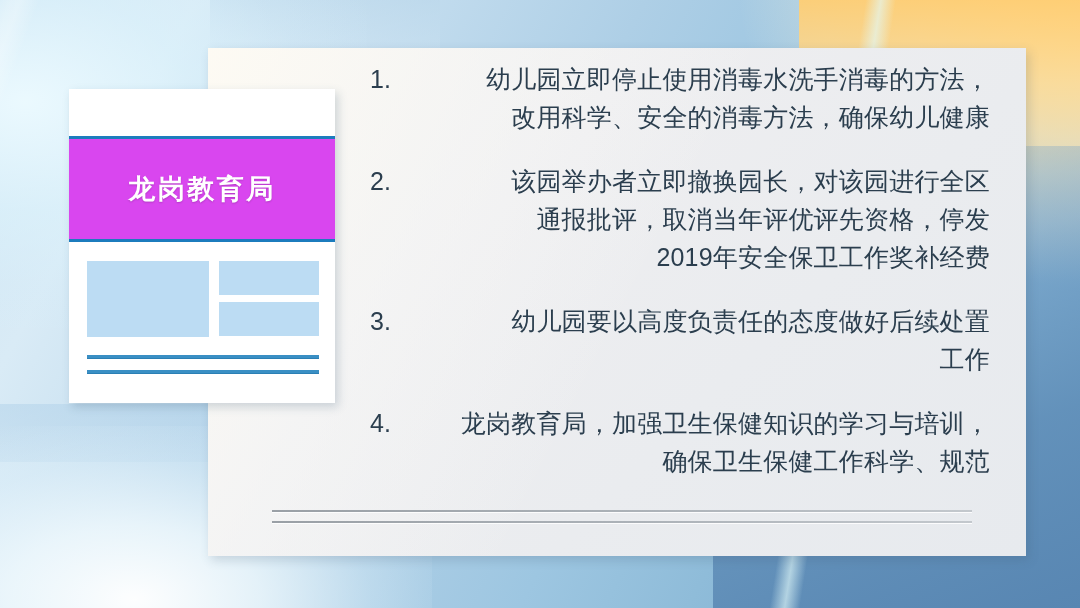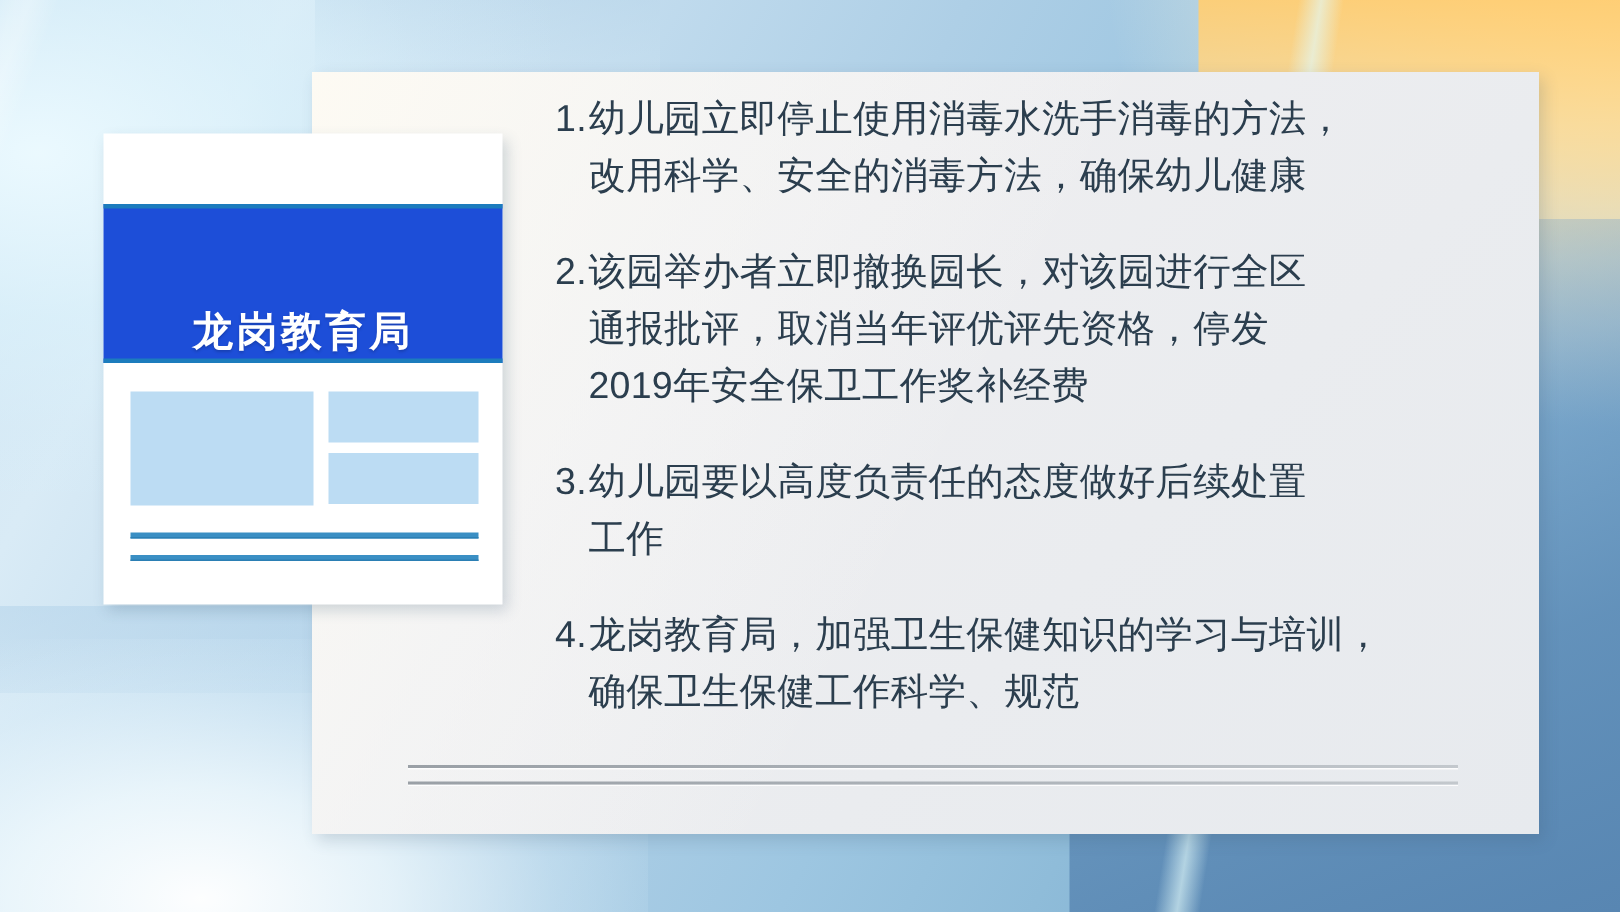--- a/index.html
+++ b/index.html
@@ -188,20 +188,21 @@
   }
   .item-num {
     flex: 0 0 auto;
     font-size: 25px;
     padding-right: 1px;
     color: #2b3e4e;
   }
   .item-text {
     flex: 1 1 auto;
     white-space: pre-line;
+    text-align: right;
   }
 
   
   .panel-rules {
     position: absolute;
     left: 64px;
     bottom: 33px;
     width: 700px;
   }
   .panel-rule {
@@ -219,26 +220,26 @@
     width: 266px;
     height: 314px;
     background: #ffffff;
     box-shadow: 3px 4px 9px rgba(55,85,115,0.22);
   }
   .logo-band {
     position: absolute;
     left: 0; top: 47px;
     width: 100%;
     height: 106px;
-    background: #1d4ed8;
+    background: #d946ef;
     border-top: 3px solid #1c7cbd;
     border-bottom: 3px solid #1c7cbd;
     box-sizing: border-box;
     display: flex;
-    align-items: flex-end;
+    align-items: center;
     justify-content: center;
   }
   .logo-text {
     color: #ffffff;
     font-size: 27px;
     font-weight: bold;
     letter-spacing: 2.5px;
     text-shadow: 0 1px 2px rgba(0,0,0,0.18);
   }
   .logo-blocks {

